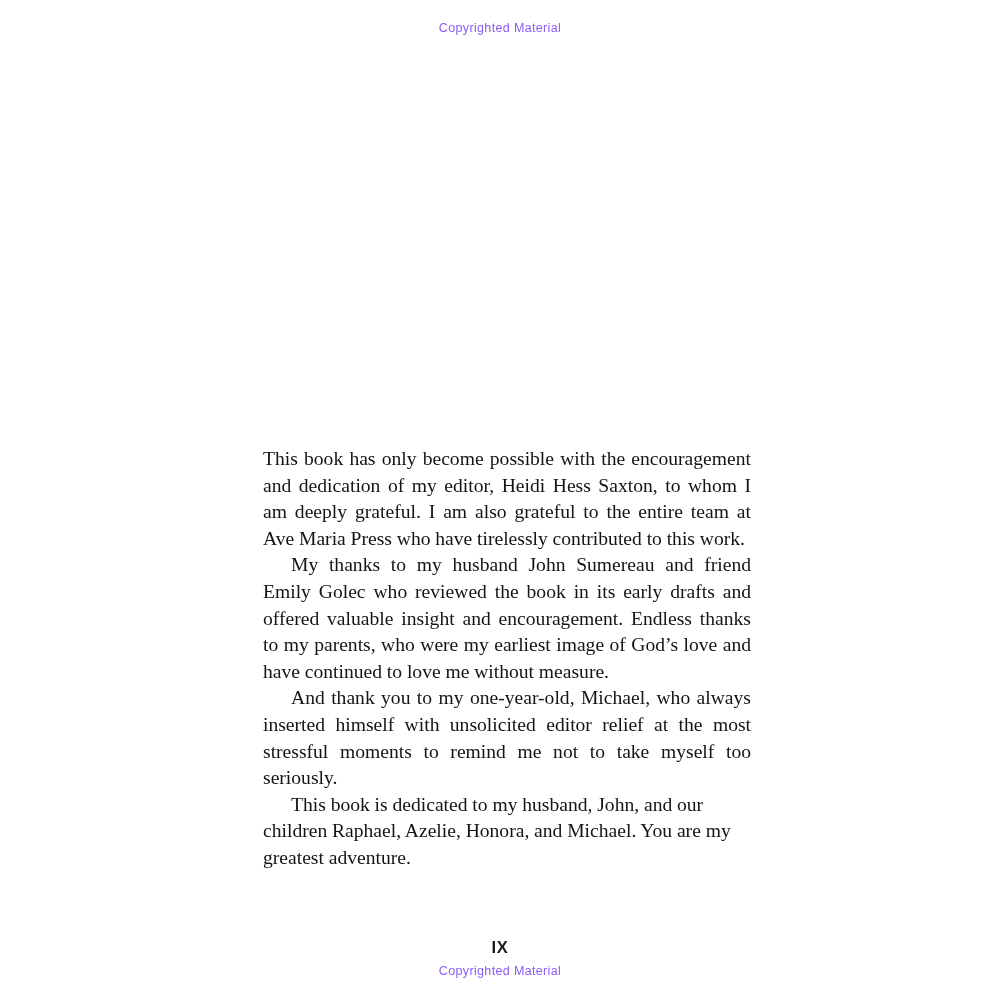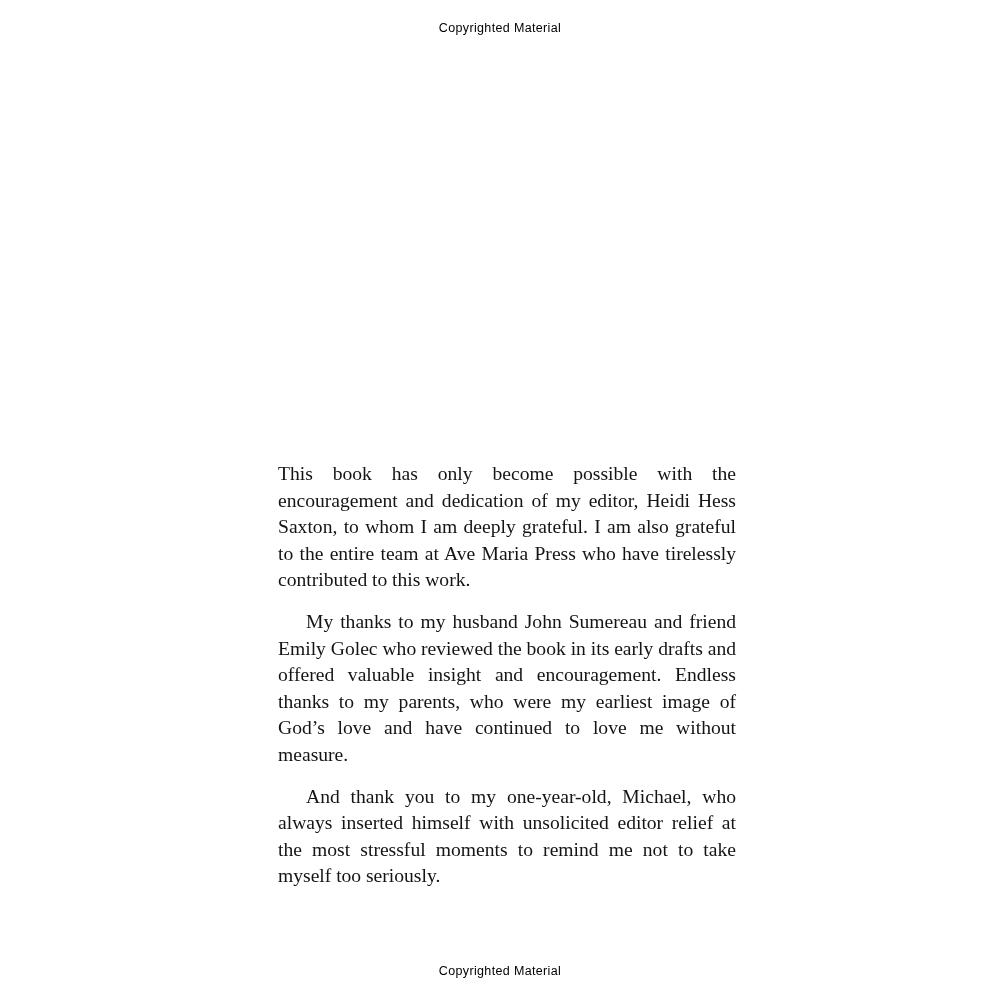--- a/index.html
+++ b/index.html
@@ -27,21 +27,21 @@
 
   
   .watermark {
     position: absolute;
     left: 0;
     width: 1000px;
     text-align: center;
     font-family: "Liberation Sans", "DejaVu Sans", sans-serif;
     font-size: 12.5px;
     letter-spacing: 0.35px;
-    color: #000000;
+    color: #8b5cf6;
     white-space: nowrap;
     user-select: none;
   }
   #watermark-top  { top: 21px; }
   #watermark-bot  { top: 964px; }
 
   
   #title-wrap {
     position: absolute;
     left: 0;
@@ -69,21 +69,21 @@
   }
 
   
   #body-copy {
     position: absolute;
     left: 263px;
     top: 446px;
     width: 488px;
   }
   .para {
-    margin: 15px;
+    margin: 0;
     font-size: 19.6px;
     line-height: 26.6px;
     color: #141414;
     text-align: justify;
     text-justify: inter-word;
     hyphens: manual;
     word-spacing: -0.1px;
   }
   .para.indent { text-indent: 28px; }
   .para.last-flush { text-align: left; }
@@ -107,18 +107,20 @@
 
 <div id="page">
 
   <div id="watermark-top" class="watermark">Copyrighted Material</div>
 
 
   <div id="body-copy">
     <p class="para">This book has only become possible with the encouragement and dedication of my editor, Heidi Hess Saxton, to whom I am deeply grateful. I am also grateful to the entire team at Ave Maria Press who have tirelessly contributed to this work.</p>
     <p class="para indent">My thanks to my husband John Sumereau and friend Emily Golec who reviewed the book in its early drafts and offered valuable insight and encouragement. Endless thanks to my parents, who were my earliest image of God’s love and have continued to love me without measure.</p>
     <p class="para indent">And thank you to my one-year-old, Michael, who always inserted himself with unsolicited editor relief at the most stressful moments to remind me not to take myself too seriously.</p>
+    <p class="para indent last-flush">This book is dedicated to my husband, John, and our children Raphael, Azelie, Honora, and Michael. You are my greatest adventure.</p>
   </div>
 
+  <div id="folio">IX</div>
 
   <div id="watermark-bot" class="watermark">Copyrighted Material</div>
 
 </div>
 
 </body></html>

